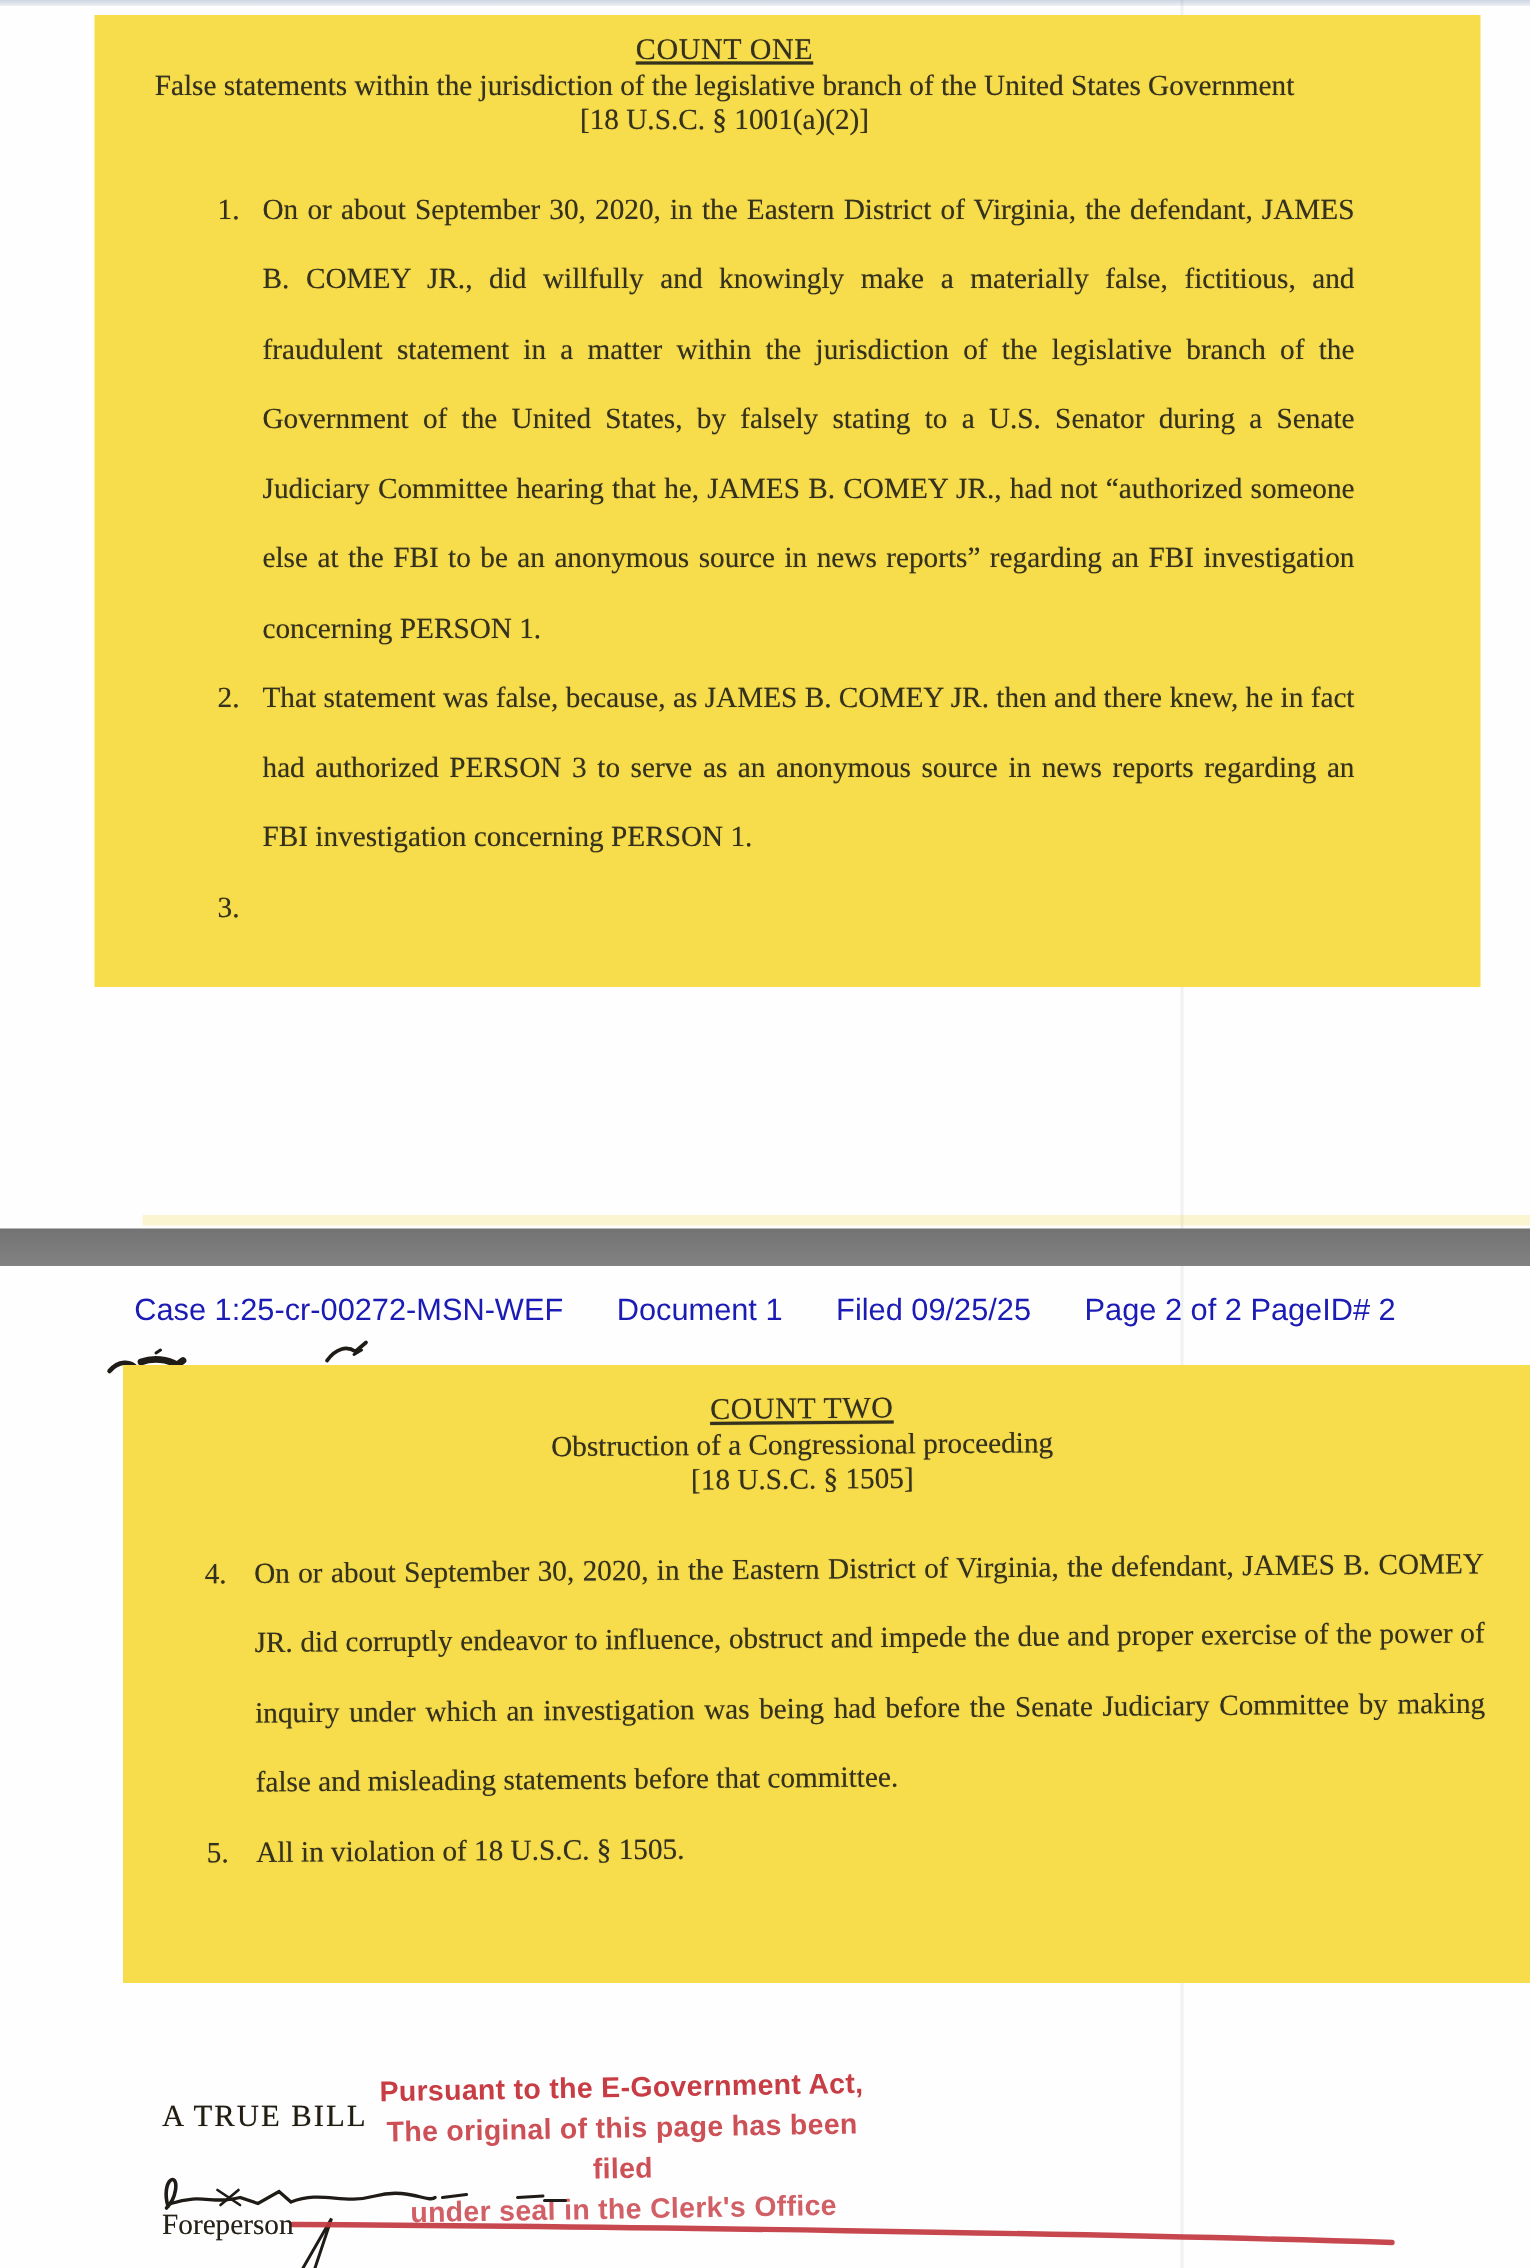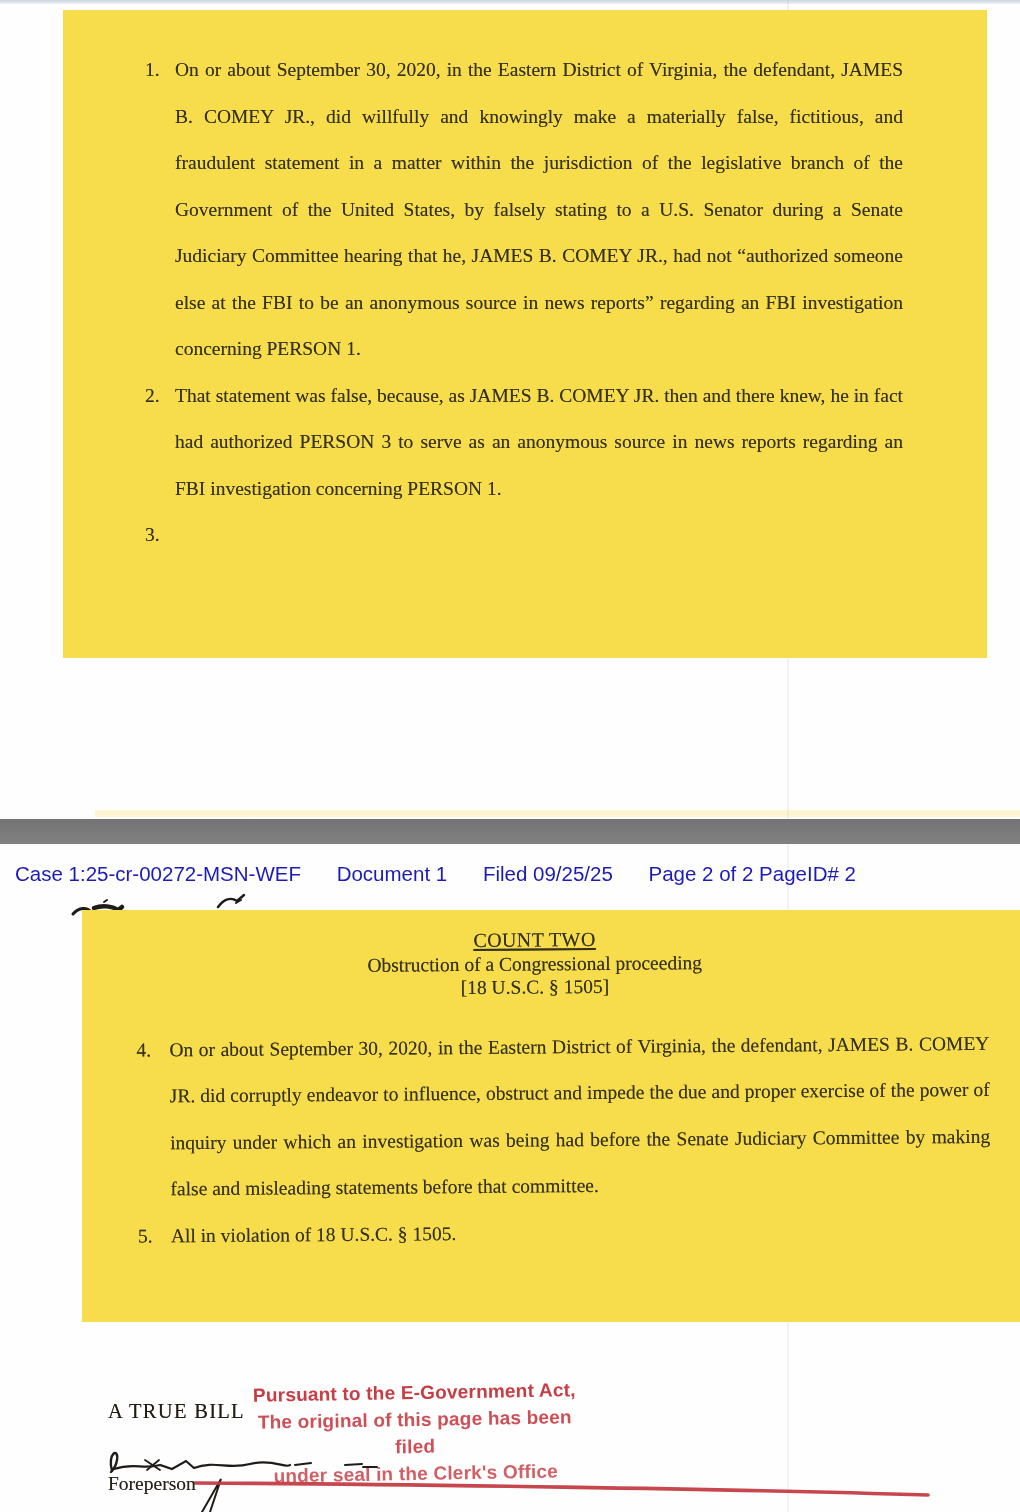--- a/index.html
+++ b/index.html
@@ -27,21 +27,21 @@
     text-shadow:0 0 .5px rgba(40,35,15,.5);}
   .block-one .item{padding-left:112px;}
   .block-one .item .num{position:absolute;left:82px;top:0;}
   .block-two .item{padding-left:88px;}
   .block-two .item .num{position:absolute;left:55px;top:0;}
   
   .page-ghost{position:absolute;left:95px;top:810px;width:925px;height:7px;
     background:#f7dd4b;opacity:.25;}
   .divider-bar{position:absolute;left:0;top:819px;width:100%;height:25px;
     background:linear-gradient(#737373,#828282);}
-  .case-header{position:absolute;left:0;top:862px;width:100%;text-align:left;
+  .case-header{position:absolute;left:0;top:862px;width:100%;text-align:center;
     font-family:"Liberation Sans","DejaVu Sans",sans-serif;font-size:20.5px;
     color:#1b1bb5;white-space:nowrap;}
   .case-header .seg{display:inline-block;margin:0 15px;}
   
   .true-bill{position:absolute;left:108px;top:1400px;font-size:20.5px;
     letter-spacing:1.3px;color:#211d12;text-shadow:0 0 .5px rgba(30,25,10,.6);}
   .stamp{position:absolute;left:245px;top:1379px;width:340px;text-align:center;
     font-family:"Liberation Sans","DejaVu Sans",sans-serif;font-weight:700;
     font-size:19px;line-height:27px;color:#c42f37;transform:rotate(-1deg);
     opacity:.93;letter-spacing:.2px;}
@@ -54,20 +54,25 @@
 </style>
 </head>
 <body>
 
 <div class="page">
 
   <div class="top-edge"></div>
   <div class="fold-line"></div>
 
   <section class="count-block block-one">
+    <div class="count-head">
+      <div class="count-title">COUNT ONE</div>
+      <div class="count-sub">False statements within the jurisdiction of the legislative branch of the United States Government</div>
+      <div class="count-statute">[18 U.S.C. § 1001(a)(2)]</div>
+    </div>
     <div class="count-list">
       <div class="item">
         <span class="num">1.</span>
         <span class="txt">On or about September 30, 2020, in the Eastern District of Virginia, the defendant, JAMES B. COMEY JR., did willfully and knowingly make a materially false, fictitious, and fraudulent statement in a matter within the jurisdiction of the legislative branch of the Government of the United States, by falsely stating to a U.S. Senator during a Senate Judiciary Committee hearing that he, JAMES B. COMEY JR., had not “authorized someone else at the FBI to be an anonymous source in news reports” regarding an FBI investigation concerning PERSON 1.</span>
       </div>
       <div class="item">
         <span class="num">2.</span>
         <span class="txt">That statement was false, because, as JAMES B. COMEY JR. then and there knew, he in fact had authorized PERSON 3 to serve as an anonymous source in news reports regarding an FBI investigation concerning PERSON 1.</span>
       </div>
       <div class="item">

